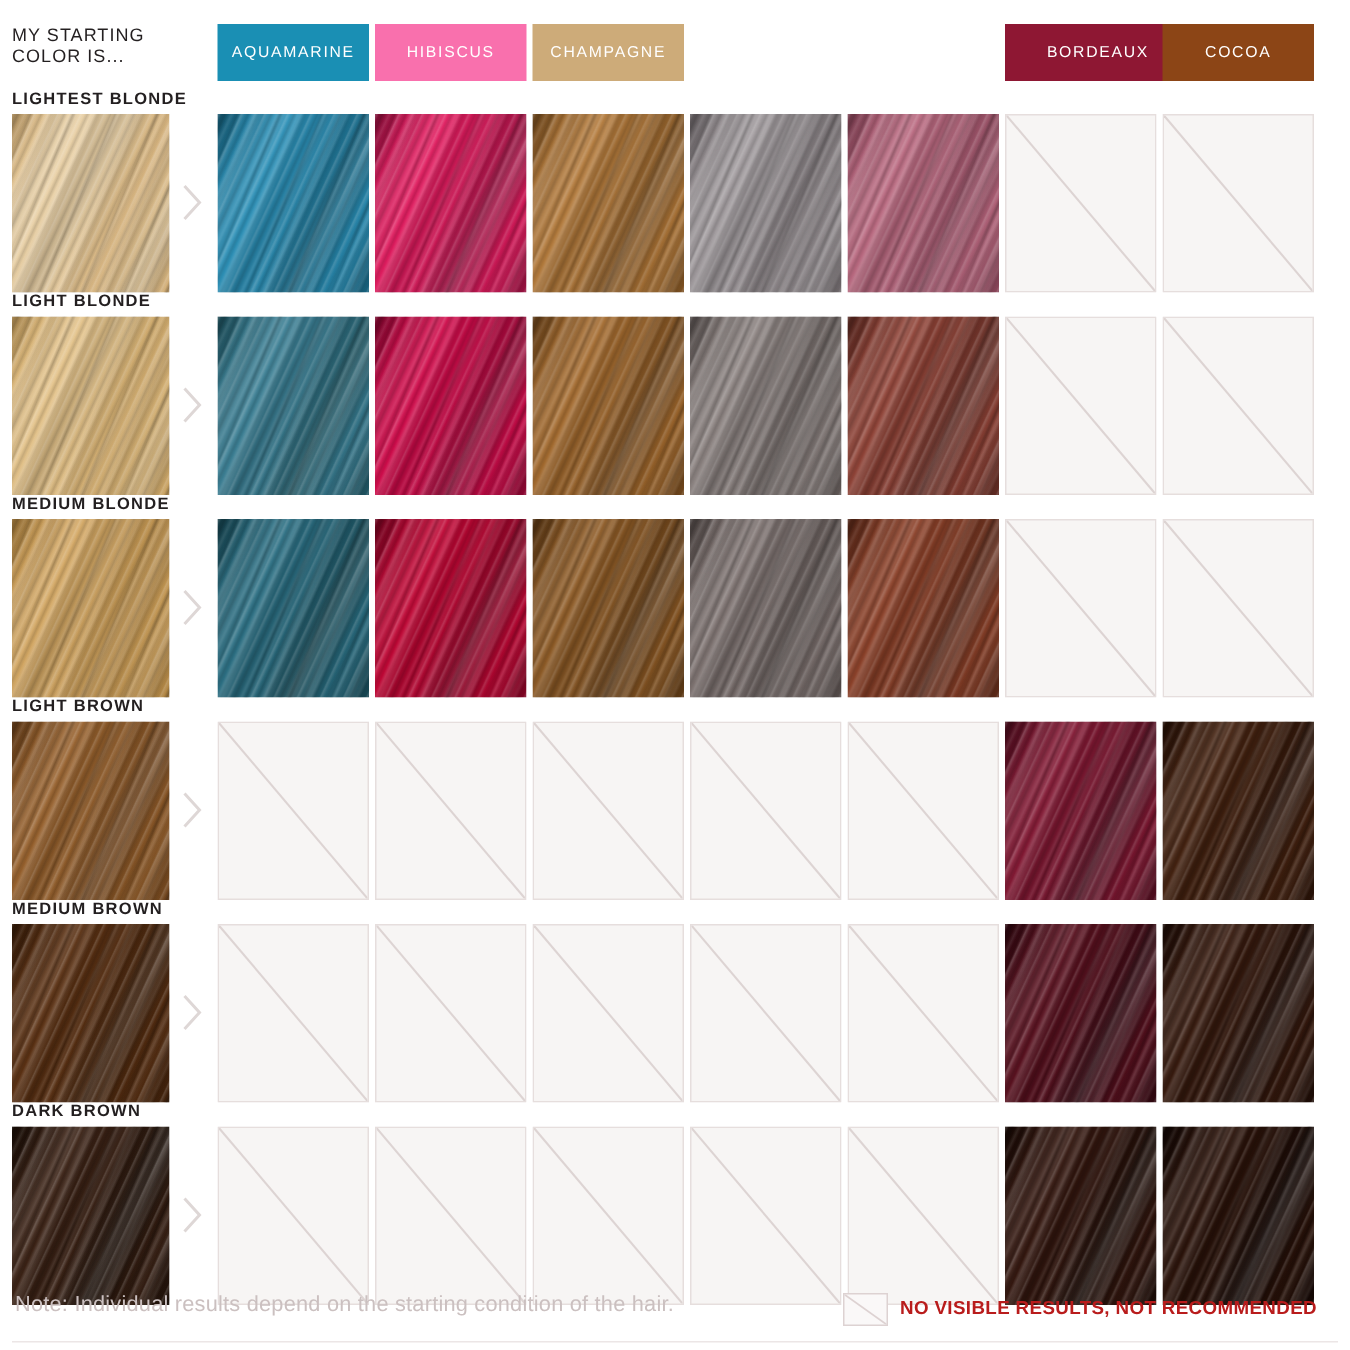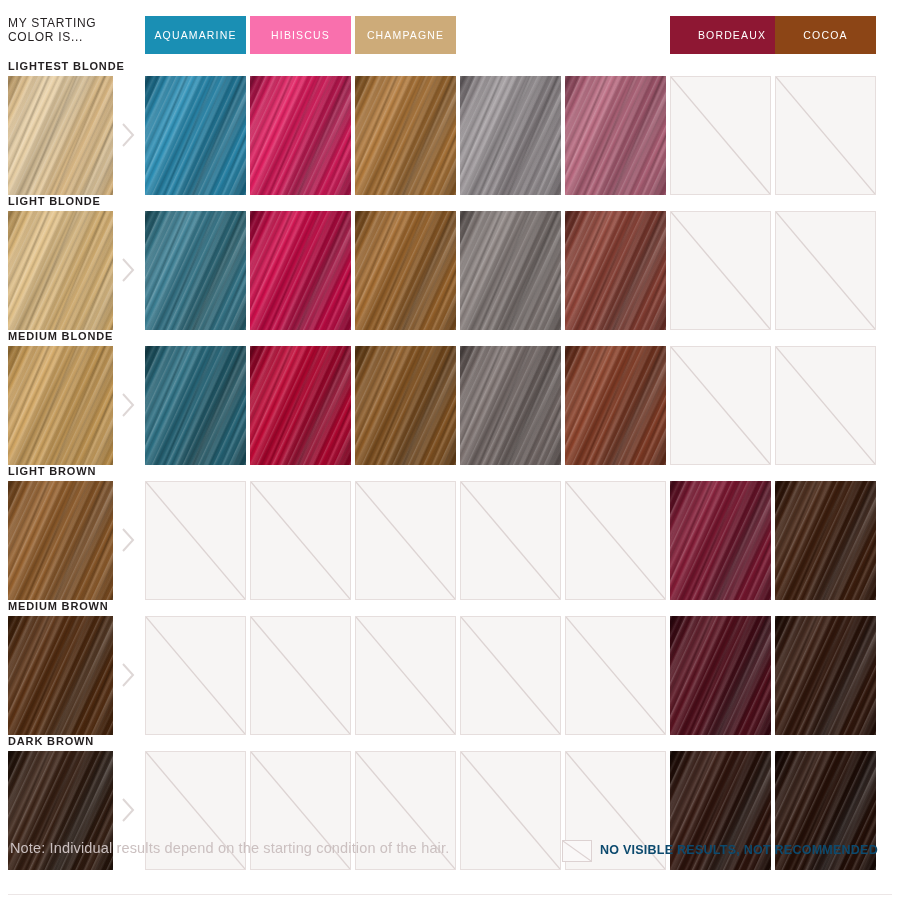--- a/index.html
+++ b/index.html
@@ -148,21 +148,21 @@
     position: absolute;
     inset: 0;
     width: 100%;
     height: 100%;
   }
 
   
   .footer {
     position: absolute;
     left: 0;
-    top: 833px;
+    top: 855px;
     width: 832px;
     height: 45px;
   }
 
   .footer-note {
     position: absolute;
     left: 10px;
     top: 7px;
     font-size: 14.5px;
     color: #cbc0c0;
@@ -181,21 +181,21 @@
   }
   .legend-box svg { position: absolute; inset: 0; width: 100%; height: 100%; }
 
   .legend-text {
     position: absolute;
     left: 600px;
     top: 10px;
     font-size: 12.5px;
     font-weight: bold;
     letter-spacing: 0.25px;
-    color: #0c4a6e;
+    color: #b91c1c;
     white-space: nowrap;
     text-transform: uppercase;
   }
 
   .bottom-rule {
     position: absolute;
     left: 8px;
     top: 894px;
     width: 884px;
     height: 1px;

